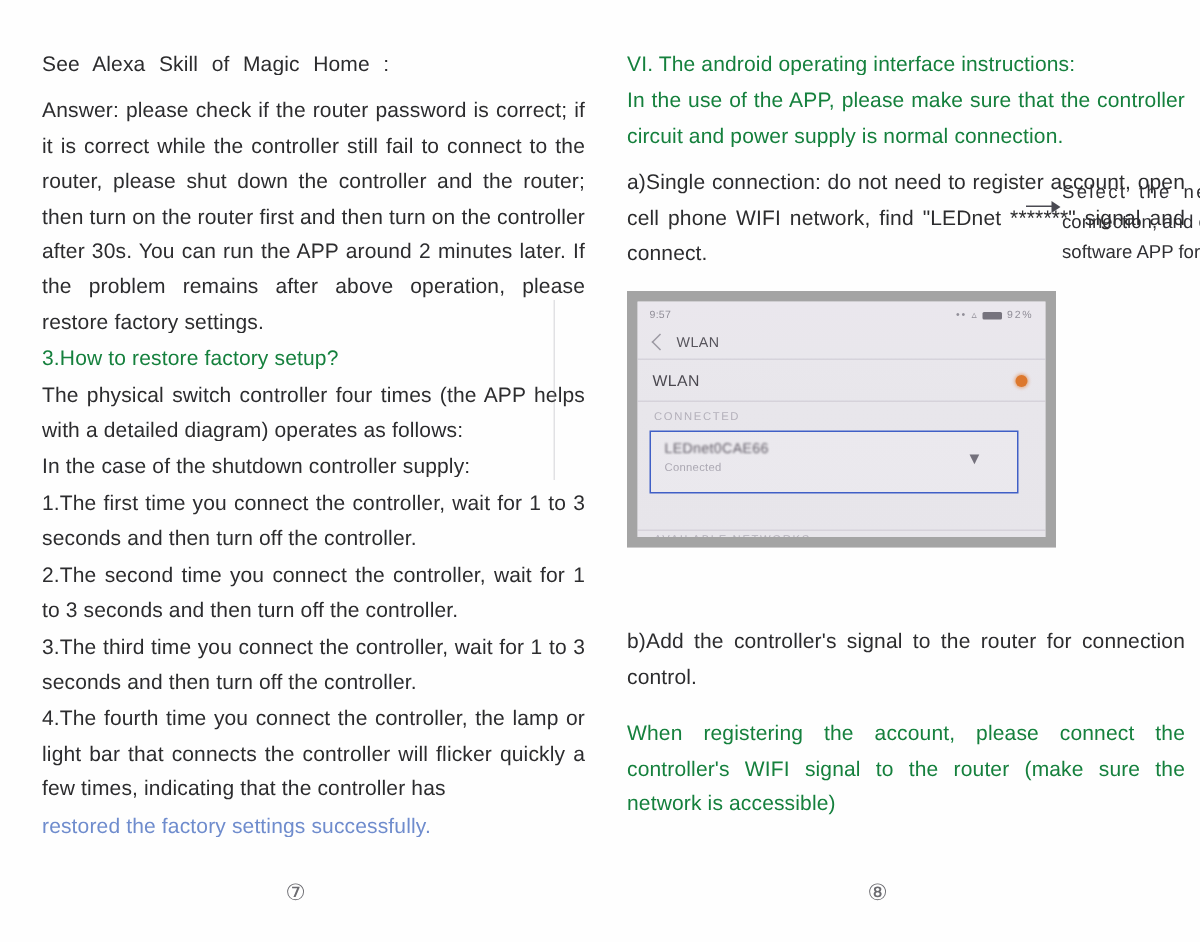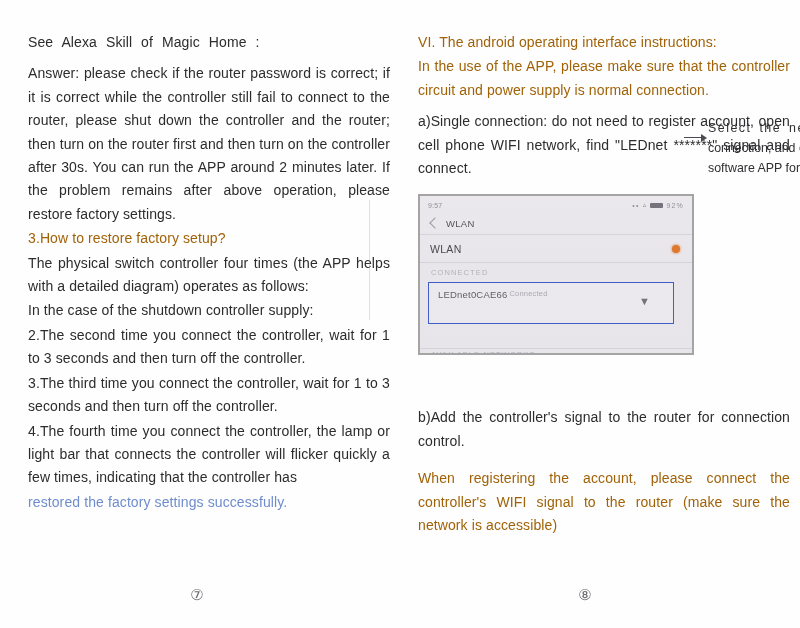--- a/index.html
+++ b/index.html
@@ -43,21 +43,21 @@
     color: #2c2c2e;
     text-align: justify;
     text-justify: inter-word;
     letter-spacing: 0.1px;
     filter: blur(0.16px);
   }
   p.para.nojust { text-align: left; }
 
   
   p.blue, span.blue {
-    color: #a16207;
+    color: #15803d;
   }
   p.blue.faded { color: #6f8ccd; }
 
   
   .wide-track {
     letter-spacing: 3.6px;
     word-spacing: 5px;
     font-size: 13.4px;
   }
 
@@ -72,21 +72,21 @@
   .gap-lg { height: 18px; }
 
   
   #phone-shot {
     position: relative;
     width: 272px;
     height: 157px;
     margin-top: 14px;
     margin-left: 0px;
     background: #efecf2;
-    border: 2px solid #a3a3a3;
+    border: 7px solid #a3a3a3;
     overflow: hidden;
     filter: blur(0.35px) contrast(0.86) brightness(1.04);
   }
   #phone-shot .shot-bg {
     position: absolute; inset: 0;
     background: linear-gradient(180deg,#f1eef4 0%, #efecf2 45%, #eeebf1 100%);
   }
   .status-bar {
     position: absolute; top: 3px; left: 8px; right: 8px; height: 12px;
     display: flex; align-items: center; justify-content: space-between;
@@ -137,21 +137,21 @@
     width: 246px; height: 42px;
     border: 1.6px solid #3355c9;
     box-sizing: border-box;
     background: rgba(255,255,255,0.22);
   }
   .net-row-inner {
     position: absolute; inset: 0;
     padding: 6px 9px;
     display: flex; align-items: flex-start; justify-content: space-between;
   }
-  .net-text-wrap { display: flex; flex-direction: row; gap: 2px; }
+  .net-text-wrap { display: flex; flex-direction: column; gap: 2px; }
   .net-ssid {
     font-size: 9.5px; color: #5a5460; letter-spacing: 0.2px;
     filter: blur(0.55px);
   }
   .net-sub {
     font-size: 7.5px; color: #aaa6b2; letter-spacing: 0.2px;
     filter: blur(0.5px);
   }
   .wifi-glyph {
     font-size: 11px; color: #6d6a76; margin-top: 6px; margin-right: 14px;
@@ -234,20 +234,21 @@
 
 
       <p class="para">Answer: please check if the router password is correct; if it is correct while the controller still fail to connect to the router, please shut down the controller and the router; then turn on the router first and then turn on the controller after 30s. You can run the APP around 2 minutes later. If the problem remains after above operation, please restore factory settings.</p>
 
       <p class="para blue nojust">3.How to restore factory setup?</p>
 
       <p class="para">The physical switch controller four times (the APP helps with a detailed diagram) operates as follows:</p>
 
       <p class="para nojust">In the case of the shutdown controller supply:</p>
 
+      <p class="para">1.The first time you connect the controller, wait for 1 to 3 seconds and then turn off the controller.</p>
 
       <p class="para">2.The second time you connect the controller, wait for 1 to 3 seconds and then turn off the controller.</p>
 
       <p class="para">3.The third time you connect the controller, wait for 1 to 3 seconds and then turn off the controller.</p>
 
       <p class="para">4.The fourth time you connect the controller, the lamp or light bar that connects the controller will flicker quickly a few times, indicating that the controller has</p>
 
       <p class="para blue faded nojust">restored the factory settings successfully.</p>
 
     </div>

